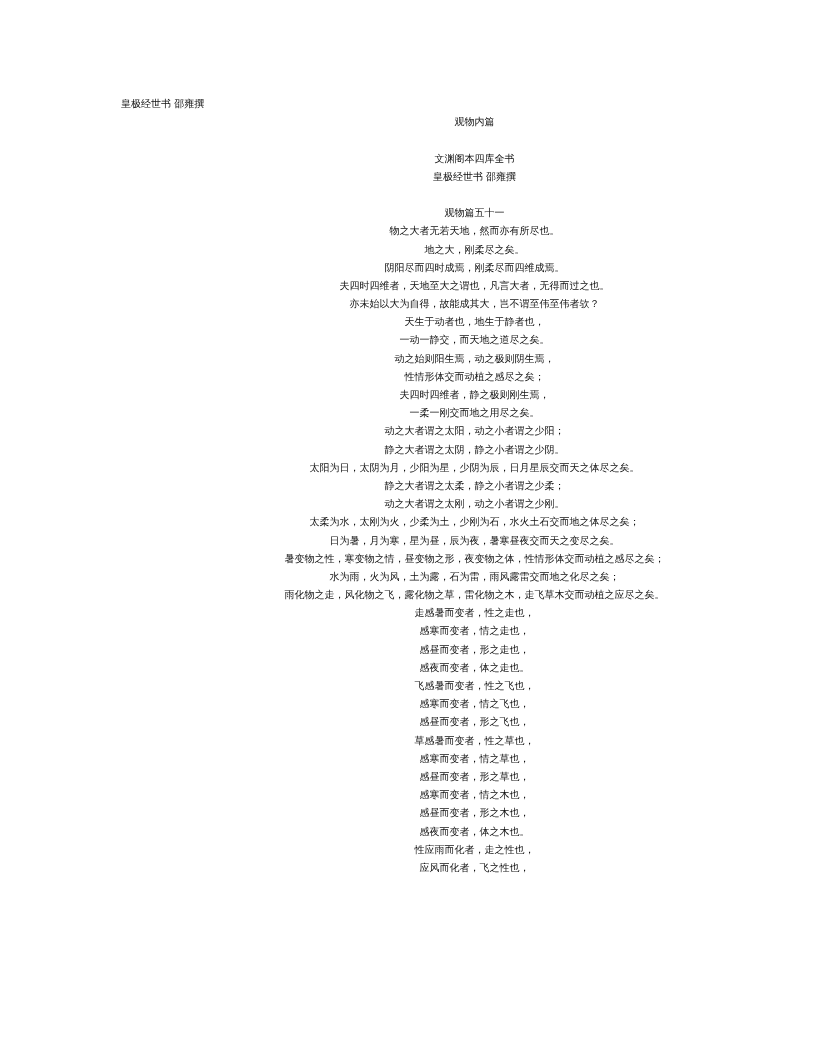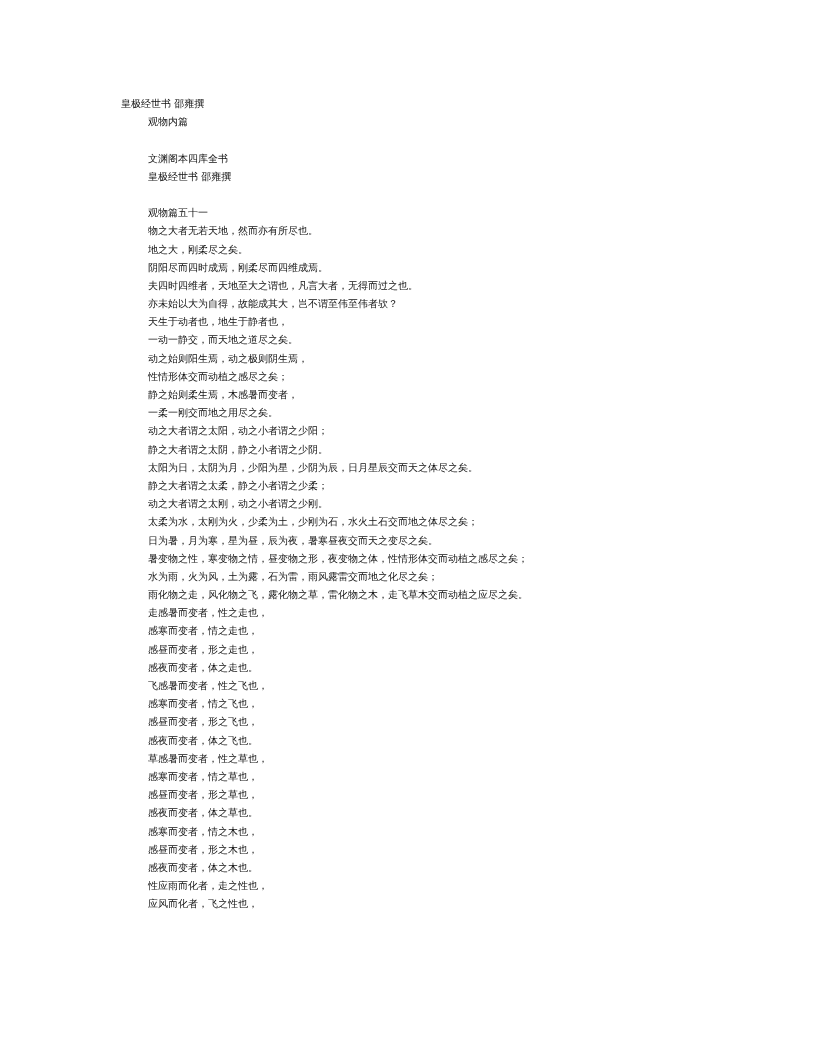--- a/index.html
+++ b/index.html
@@ -23,20 +23,21 @@
     }
     .line {
       font-size: 10px;
       line-height: 18.2px;
       height: 18.2px;
       white-space: nowrap;
       letter-spacing: 0px;
     }
     .indent {
       padding-left: 27px;
+      text-align: center;
     }
     .blank {
       height: 18.2px;
     }
   </style>
 </head>
 <body>
 
 <div class="page">
   <div class="line">皇极经世书 邵雍撰</div>
@@ -49,43 +50,41 @@
   <div id="body-lines">
     <div class="line indent">物之大者无若天地，然而亦有所尽也。</div>
     <div class="line indent">地之大，刚柔尽之矣。</div>
     <div class="line indent">阴阳尽而四时成焉，刚柔尽而四维成焉。</div>
     <div class="line indent">夫四时四维者，天地至大之谓也，凡言大者，无得而过之也。</div>
     <div class="line indent">亦未始以大为自得，故能成其大，岂不谓至伟至伟者欤？</div>
     <div class="line indent">天生于动者也，地生于静者也，</div>
     <div class="line indent">一动一静交，而天地之道尽之矣。</div>
     <div class="line indent">动之始则阳生焉，动之极则阴生焉，</div>
     <div class="line indent">性情形体交而动植之感尽之矣；</div>
-    <div class="line indent">静之始则柔生焉，木感暑而变者，</div>
+    <div class="line indent">夫四时四维者，静之极则刚生焉，</div>
     <div class="line indent">一柔一刚交而地之用尽之矣。</div>
     <div class="line indent">动之大者谓之太阳，动之小者谓之少阳；</div>
     <div class="line indent">静之大者谓之太阴，静之小者谓之少阴。</div>
     <div class="line indent">太阳为日，太阴为月，少阳为星，少阴为辰，日月星辰交而天之体尽之矣。</div>
     <div class="line indent">静之大者谓之太柔，静之小者谓之少柔；</div>
     <div class="line indent">动之大者谓之太刚，动之小者谓之少刚。</div>
     <div class="line indent">太柔为水，太刚为火，少柔为土，少刚为石，水火土石交而地之体尽之矣；</div>
     <div class="line indent">日为暑，月为寒，星为昼，辰为夜，暑寒昼夜交而天之变尽之矣。</div>
     <div class="line indent">暑变物之性，寒变物之情，昼变物之形，夜变物之体，性情形体交而动植之感尽之矣；</div>
     <div class="line indent">水为雨，火为风，土为露，石为雷，雨风露雷交而地之化尽之矣；</div>
     <div class="line indent">雨化物之走，风化物之飞，露化物之草，雷化物之木，走飞草木交而动植之应尽之矣。</div>
     <div class="line indent">走感暑而变者，性之走也，</div>
     <div class="line indent">感寒而变者，情之走也，</div>
     <div class="line indent">感昼而变者，形之走也，</div>
     <div class="line indent">感夜而变者，体之走也。</div>
     <div class="line indent">飞感暑而变者，性之飞也，</div>
     <div class="line indent">感寒而变者，情之飞也，</div>
     <div class="line indent">感昼而变者，形之飞也，</div>
-    <div class="line indent">感夜而变者，体之飞也。</div>
     <div class="line indent">草感暑而变者，性之草也，</div>
     <div class="line indent">感寒而变者，情之草也，</div>
     <div class="line indent">感昼而变者，形之草也，</div>
-    <div class="line indent">感夜而变者，体之草也。</div>
     <div class="line indent">感寒而变者，情之木也，</div>
     <div class="line indent">感昼而变者，形之木也，</div>
     <div class="line indent">感夜而变者，体之木也。</div>
     <div class="line indent">性应雨而化者，走之性也，</div>
     <div class="line indent">应风而化者，飞之性也，</div>
   </div>
 </div>
 
 </body></html>

